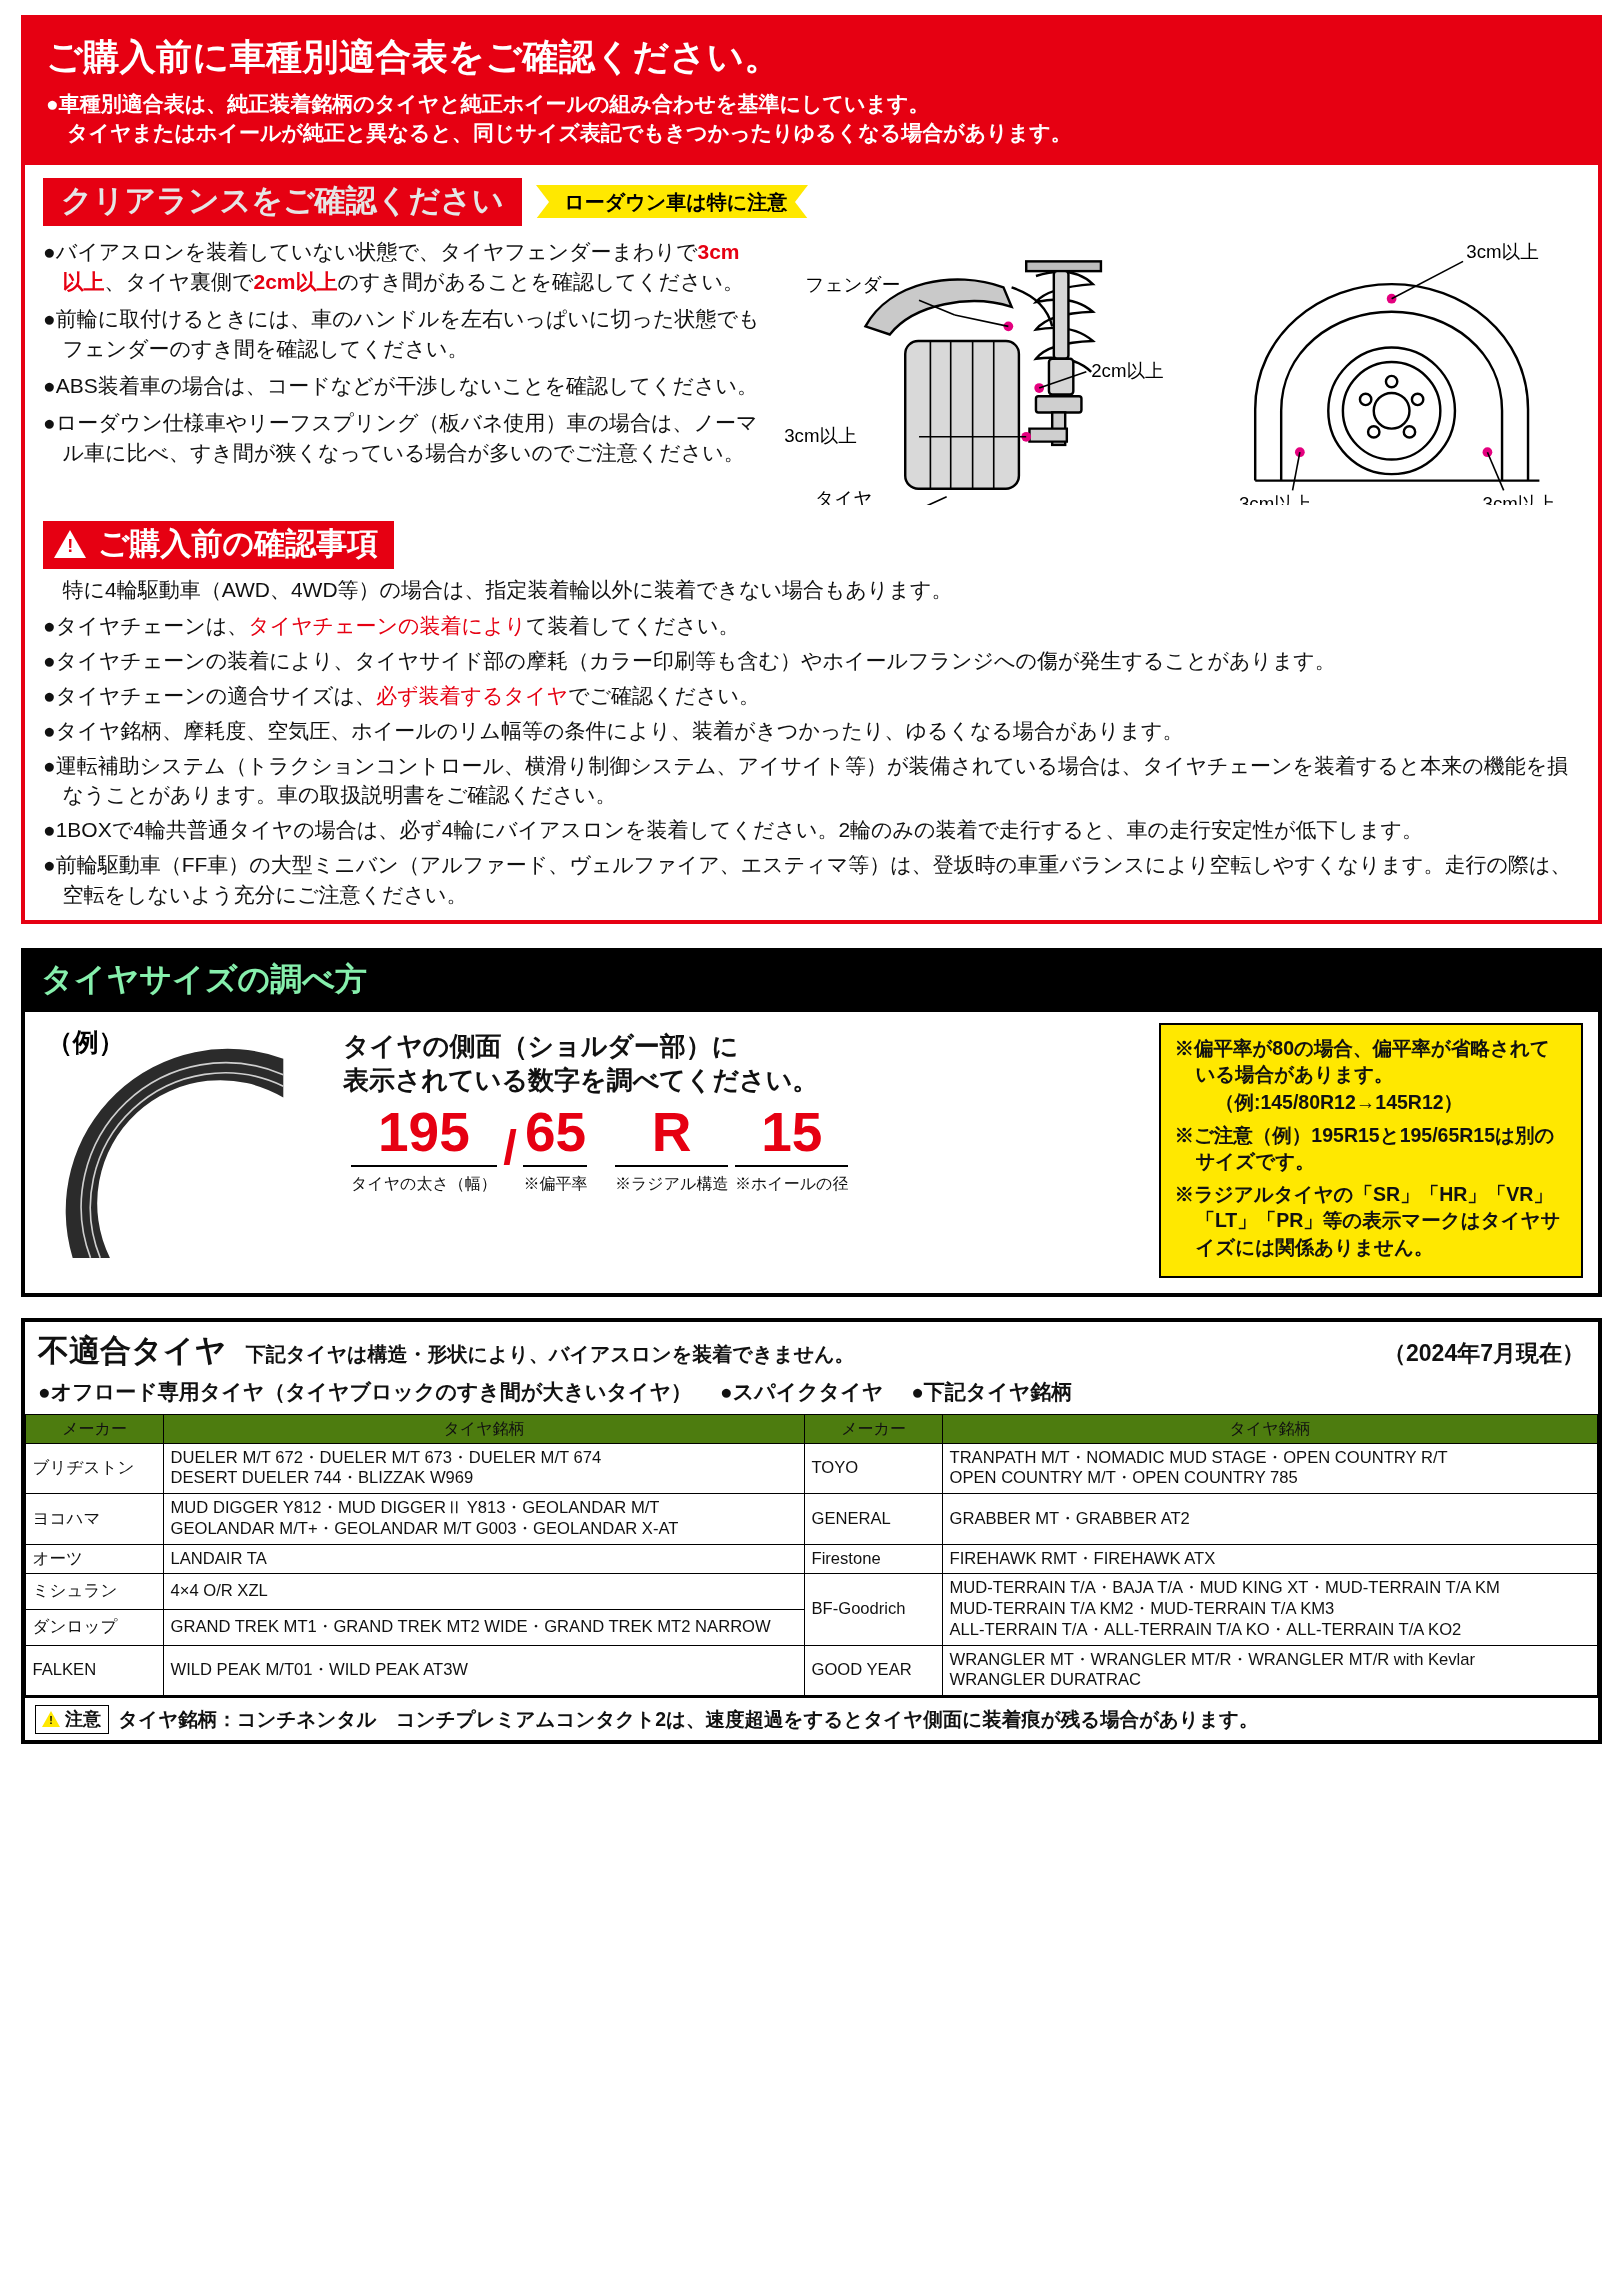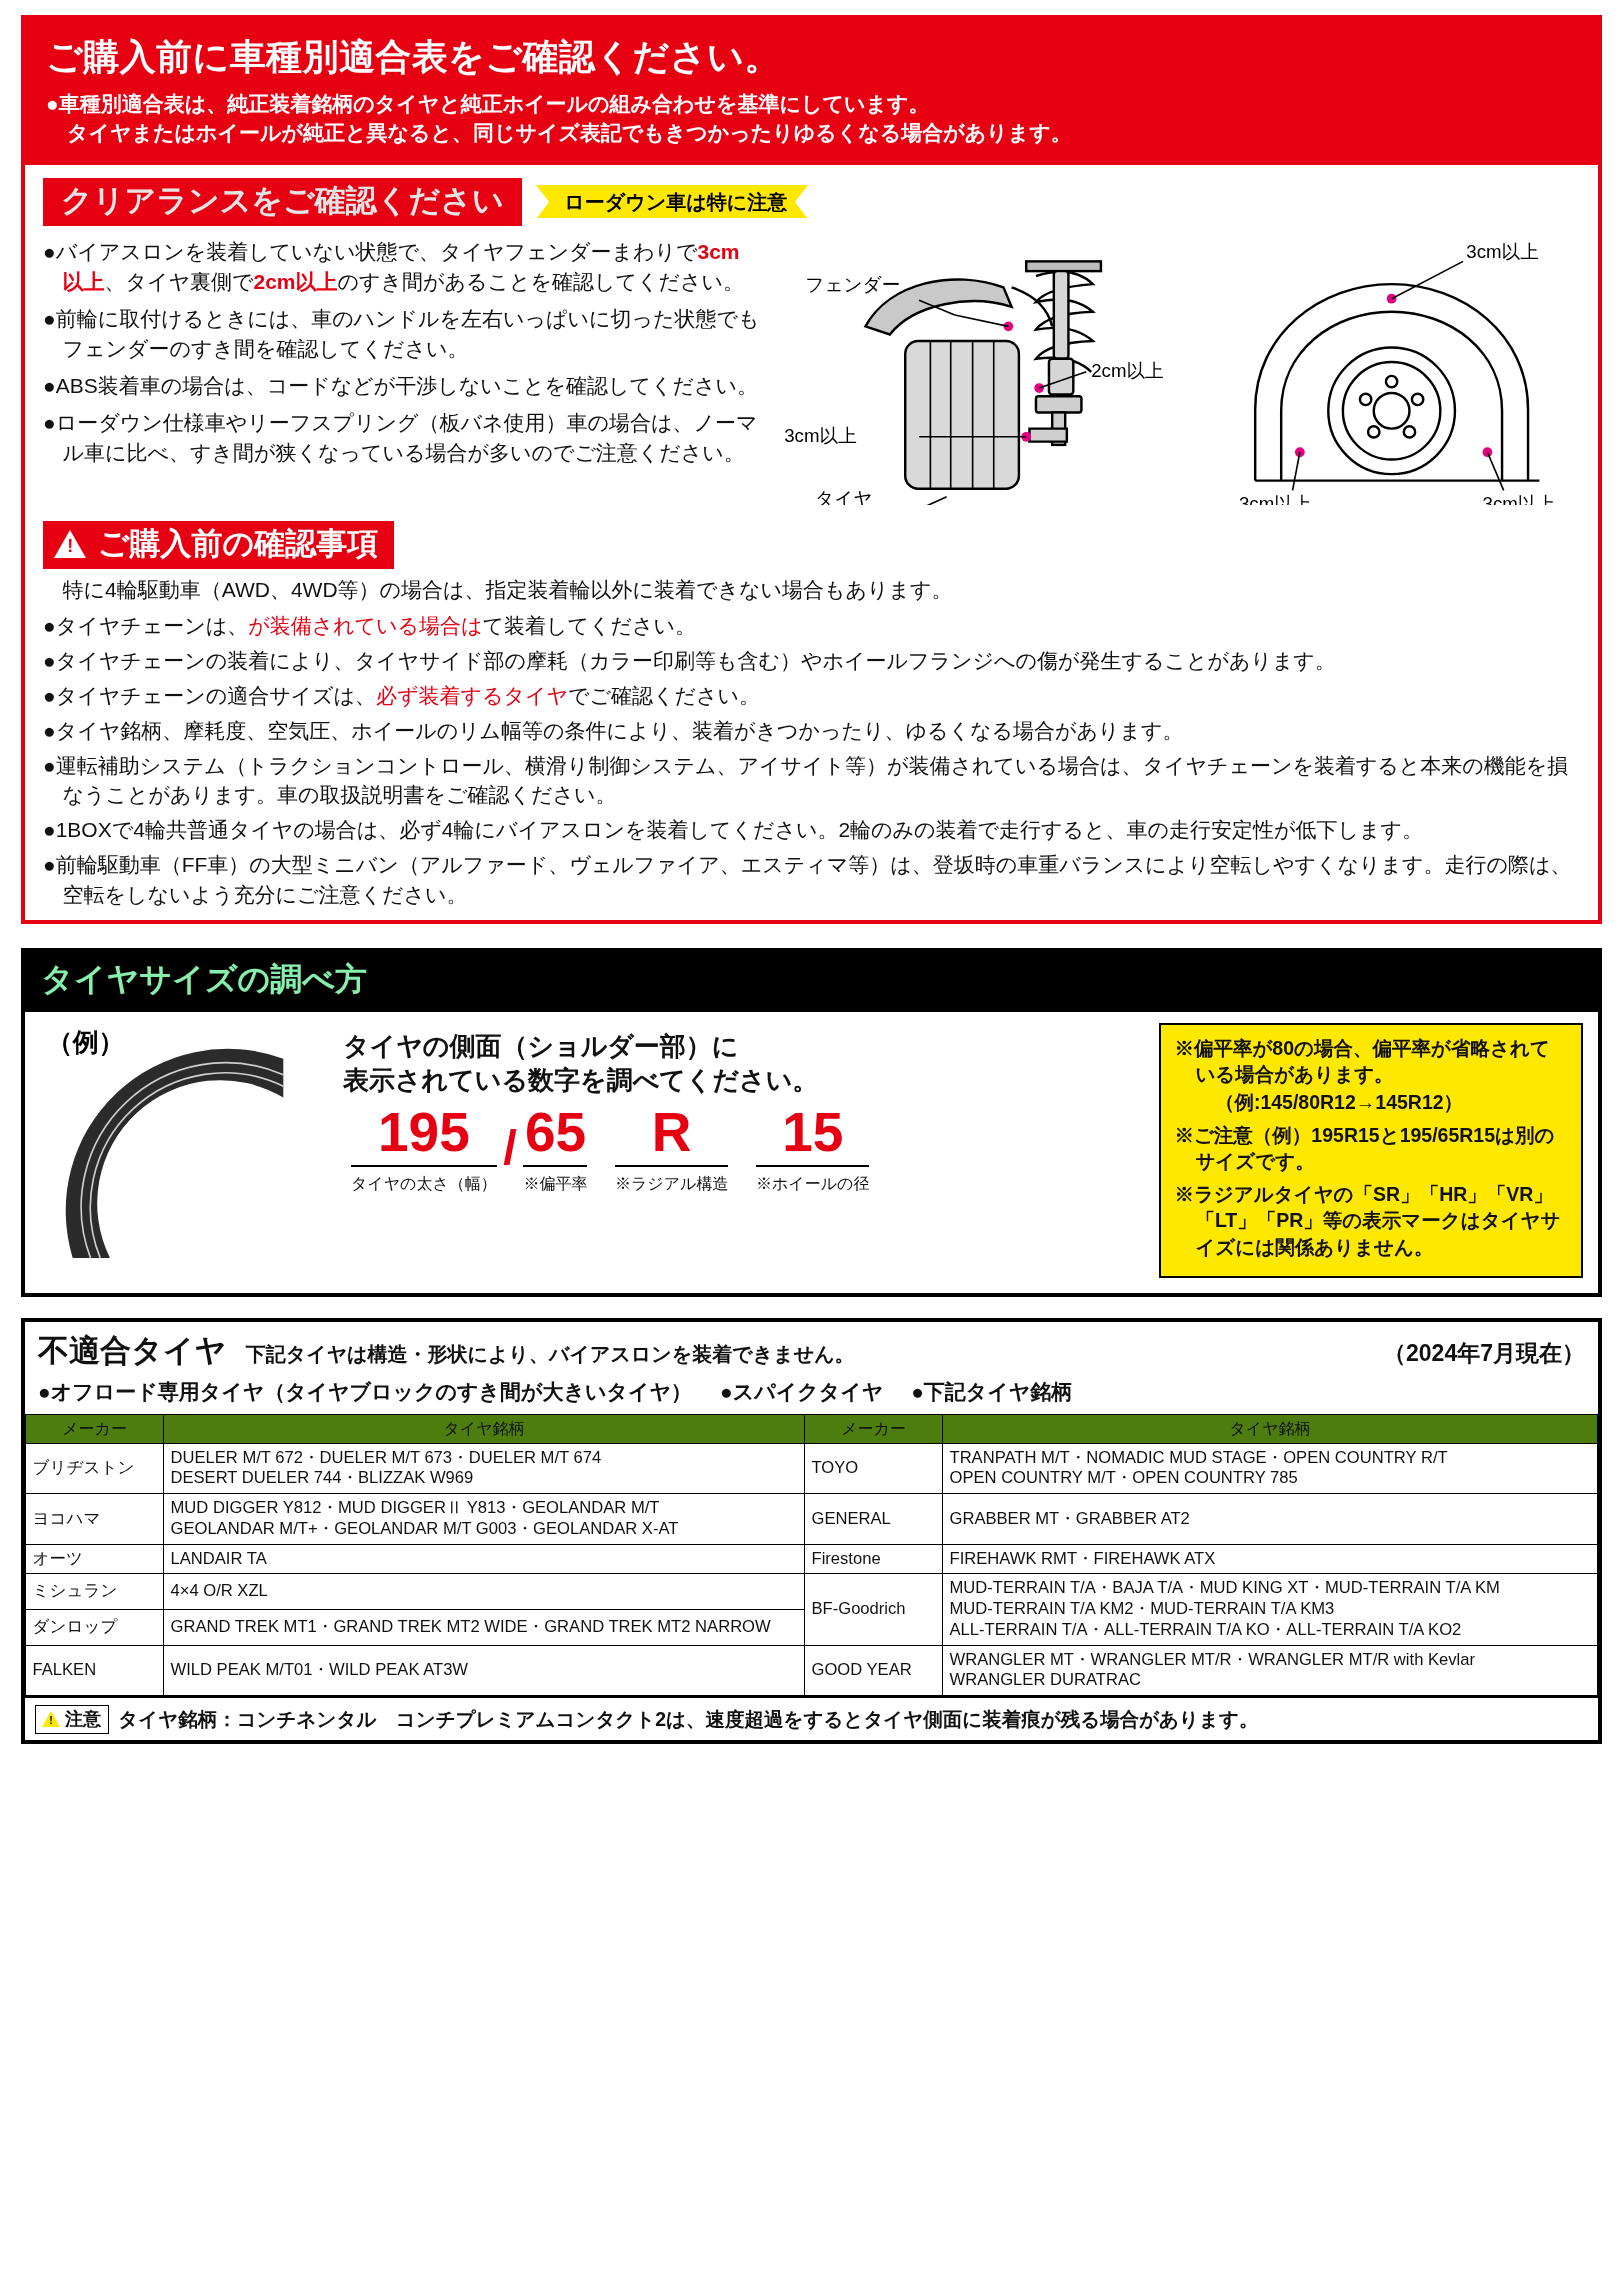--- a/index.html
+++ b/index.html
@@ -319,21 +319,21 @@
         </div>
       </div>
 
       <div class="hdr-red2">
         <span class="warn"></span>
         <span class="title">ご購入前の確認事項</span>
       </div>
 
       <div class="check-list">
         <p class="sub">特に4輪駆動車（AWD、4WD等）の場合は、指定装着輪以外に装着できない場合もあります。</p>
-        <p>●タイヤチェーンは、<span class="red">が装備されている場合は</span>て装着してください。</p>
+        <p>●タイヤチェーンは、<span class="red">タイヤチェーンの装着により</span>て装着してください。</p>
         <p>●タイヤチェーンの装着により、タイヤサイド部の摩耗（カラー印刷等も含む）やホイールフランジへの傷が発生することがあります。</p>
         <p>●タイヤチェーンの適合サイズは、<span class="red">必ず装着するタイヤ</span>でご確認ください。</p>
         <p>●タイヤ銘柄、摩耗度、空気圧、ホイールのリム幅等の条件により、装着がきつかったり、ゆるくなる場合があります。</p>
         <p>●運転補助システム（トラクションコントロール、横滑り制御システム、アイサイト等）が装備されている場合は、タイヤチェーンを装着すると本来の機能を損なうことがあります。車の取扱説明書をご確認ください。</p>
         <p>●1BOXで4輪共普通タイヤの場合は、必ず4輪にバイアスロンを装着してください。2輪のみの装着で走行すると、車の走行安定性が低下します。</p>
         <p>●前輪駆動車（FF車）の大型ミニバン（アルファード、ヴェルファイア、エスティマ等）は、登坂時の車重バランスにより空転しやすくなります。走行の際は、空転をしないよう充分にご注意ください。</p>
       </div>
     </div>
   </div>
 
@@ -369,21 +369,21 @@
           <div class="dcell">
             <div class="big">65</div>
             <div class="dline"></div>
             <div class="cap">※偏平率</div>
           </div>
           <div class="dcell" style="margin-left:21px;">
             <div class="big">R</div>
             <div class="dline"></div>
             <div class="cap">※ラジアル構造</div>
           </div>
-          <div class="dcell" style="margin-left:21px;">
+          <div class="dcell" style="">
             <div class="big">15</div>
             <div class="dline"></div>
             <div class="cap">※ホイールの径</div>
           </div>
         </div>
       </div>
 
       <div class="note-yellow">
         <p>※偏平率が80の場合、偏平率が省略されている場合があります。</p>
         <p style="text-indent:0;padding-left:21px;margin-top:-4.9px;">　（例:145/80R12→145R12）</p>

